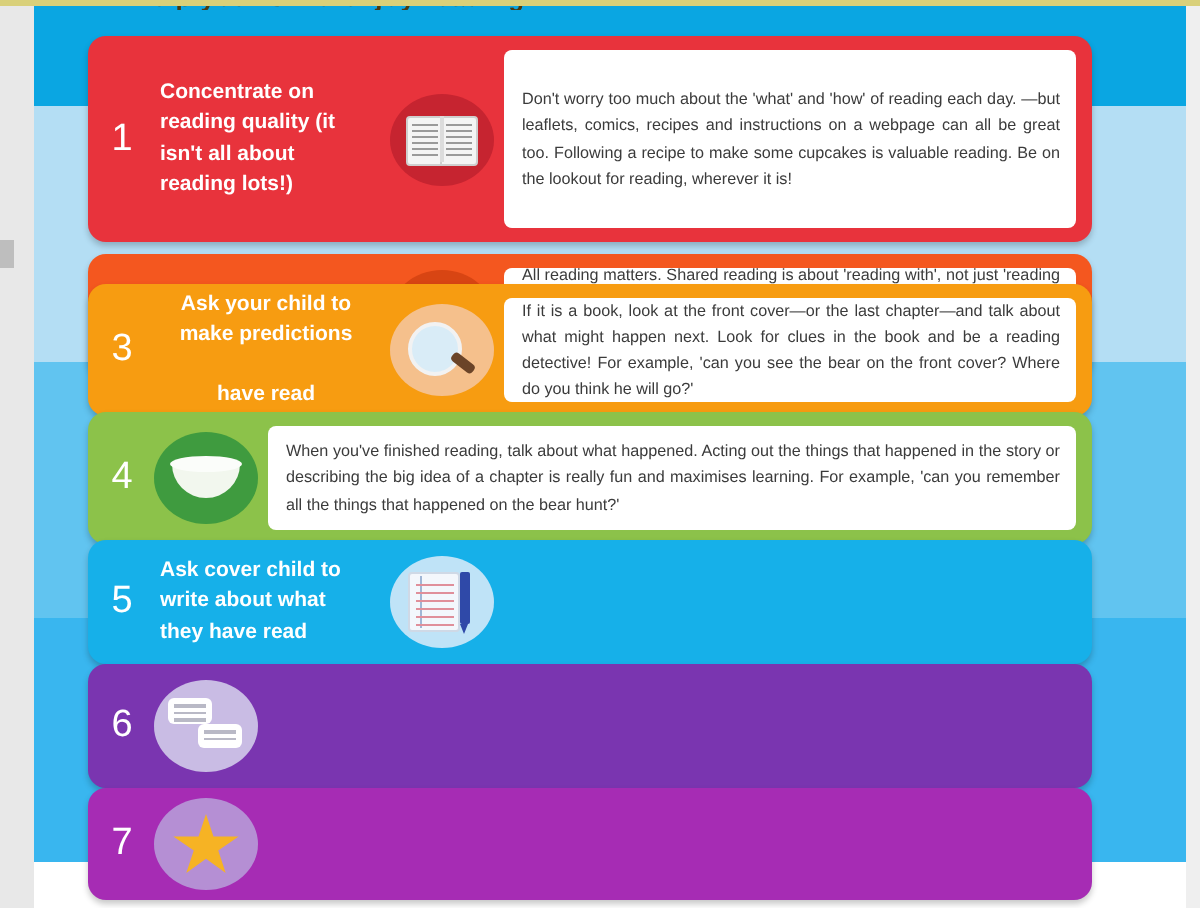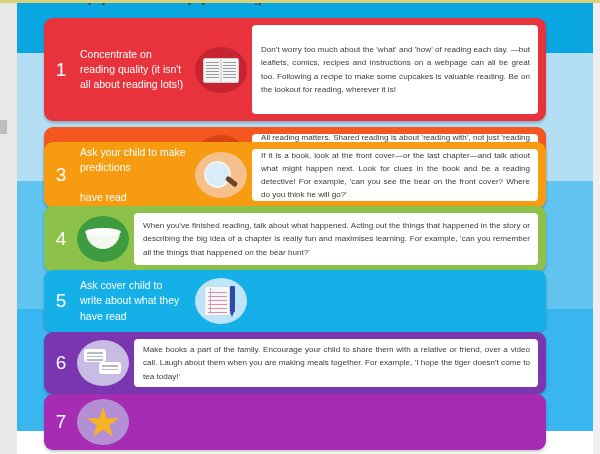--- a/index.html
+++ b/index.html
@@ -38,21 +38,21 @@
     border-radius:9px;
     box-shadow:0 2px 3px rgba(0,0,0,.22);
     display:flex;align-items:stretch;
   }
   .num{
     width:22px;flex:none;display:flex;align-items:center;justify-content:center;
     color:#ffffff;font-size:19px;font-weight:500;padding-left:6px;
   }
   .title{
     width:118px;flex:none;display:flex;align-items:center;
-    color:#ffffff;font-size:10.5px;font-weight:normal;line-height:1.45;
+    color:#ffffff;font-size:10.5px;font-weight:bold;line-height:1.45;
     padding:4px 4px 4px 8px;box-sizing:border-box;
   }
   .iconwrap{
     width:62px;flex:none;display:flex;align-items:center;justify-content:center;
   }
   .icon-badge{
     width:52px;height:46px;border-radius:50%;
     display:flex;align-items:center;justify-content:center;
     position:relative;
   }
@@ -189,21 +189,21 @@
           </div>
         </div>
       </div>
       <div class="body">
           <span>All reading matters. Shared reading is about 'reading with', not just 'reading to' (even for older children). So, ask lots of 'Wh' questions, such as Who? What? When? Where? Why? Try them when talking about books: for example, 'what do you think Harry is feeling?'</span>
         </div>
     </div>
 
     <div class="row r3" style="top:142px;height:66px;">
       <div class="num">3</div>
-      <div class="title" style="white-space:pre-line;">Ask your child to make predictions
+      <div class="title" style="white-space:pre-line;text-align:center;">Ask your child to make predictions
 
 have read</div>
       <div class="iconwrap">
         <div class="icon-badge">
           <div class="gl">
               <div class="lens"></div>
               <div class="handle"></div>
             </div>
         </div>
       </div>
@@ -258,23 +258,20 @@
                 <div class="cl" style="top:6.5px"></div>
                 <div class="cl" style="top:10px"></div>
               </div>
             <div class="cb cb2">
                 <div class="cl" style="top:3px"></div>
                 <div class="cl" style="top:6.5px"></div>
               </div>
           </div>
         </div>
       </div>
-      <div class="body">
-          <span>Make books a part of the family. Encourage your child to share them with a relative or friend, over a video call. Laugh about them when you are making meals together. For example, 'I hope the tiger doesn't come to tea today!'</span>
-        </div>
     </div>
 
     <div class="row r7" style="top:394px;height:56px;">
       <div class="num">7</div>
       <div class="iconwrap">
         <div class="icon-badge">
           <div class="gl">
               <div class="star"></div>
             </div>
         </div>

